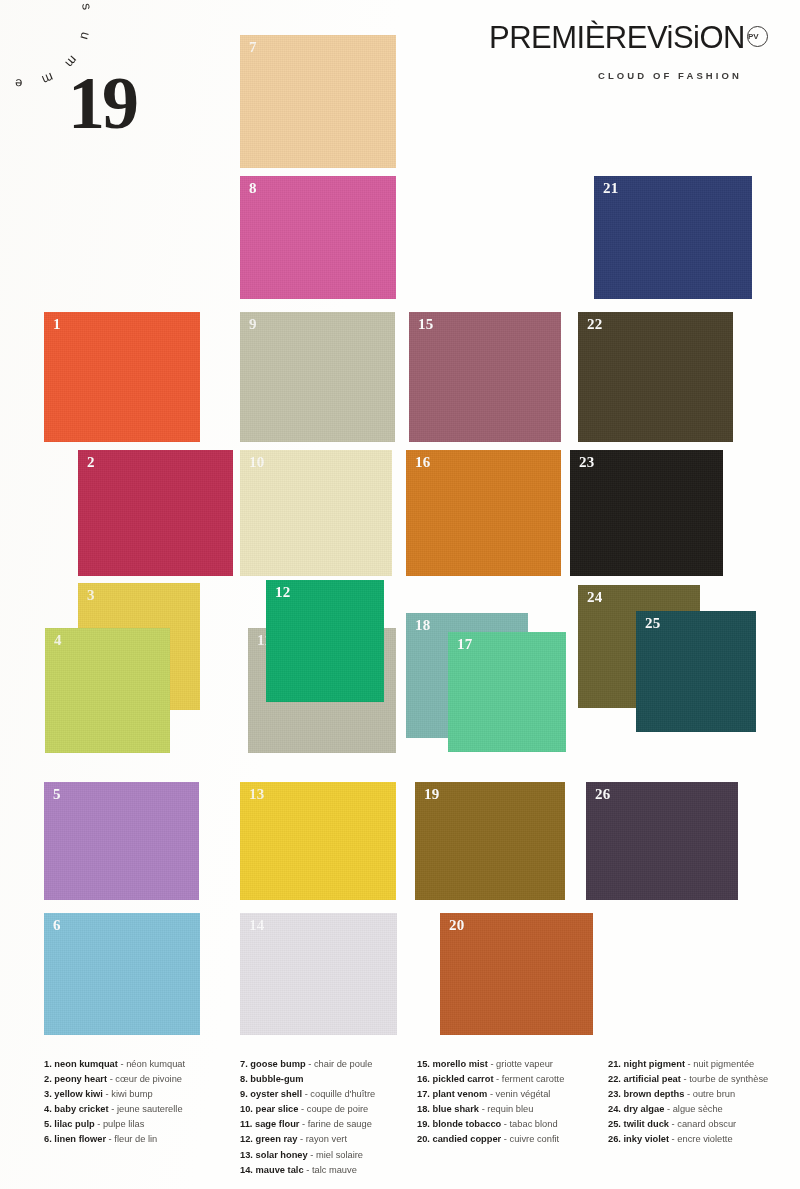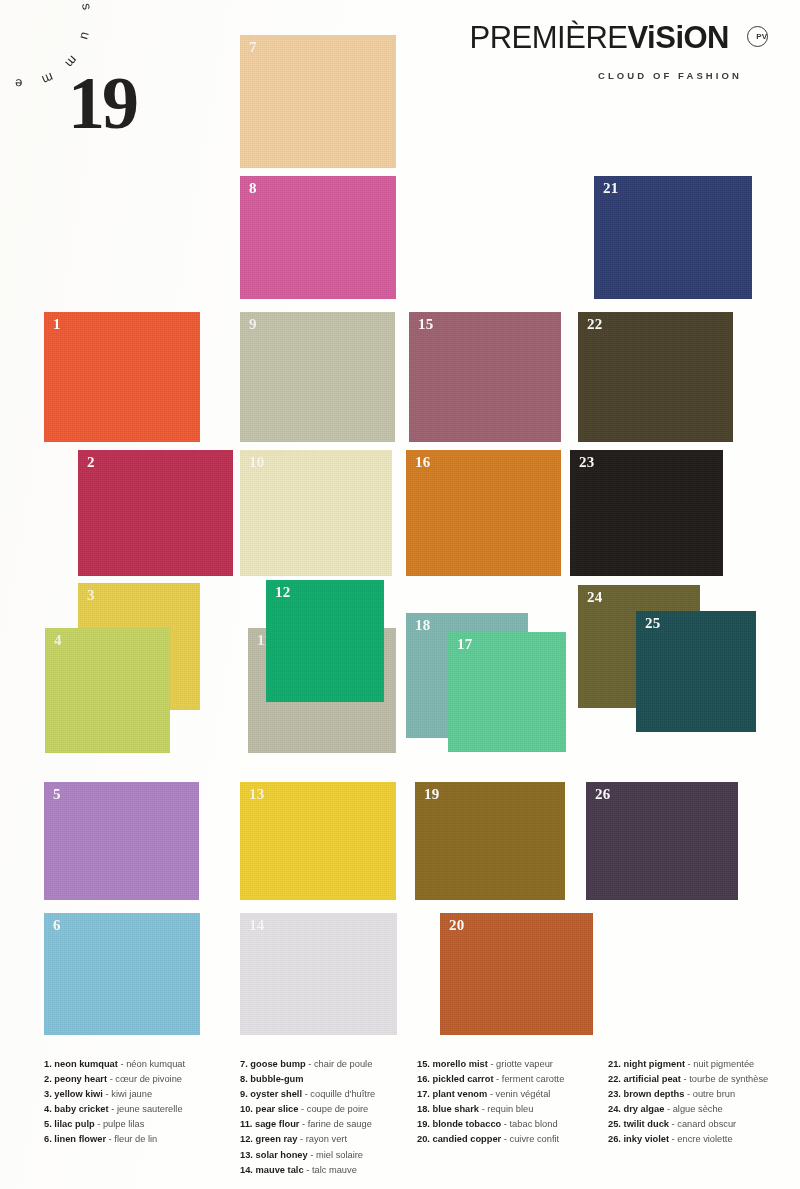--- a/index.html
+++ b/index.html
@@ -66,34 +66,34 @@
     letter-spacing: -0.5px;
     color: #1d1c1b;
     white-space: nowrap;
     line-height: 1;
   }
   .brand-main .thin {
     font-weight: 400;
     margin-left: 28px;
   }
   .brand-main .bold {
-    font-weight: 700;
+    font-weight: 400;
   }
   .brand-reg {
     display: inline-block;
     width: 19px;
     height: 19px;
     border: 1.4px solid #3a3836;
     border-radius: 50%;
     font-size: 8px;
     font-weight: 700;
     line-height: 19px;
-    text-align: right;
+    text-align: left;
     vertical-align: 9px;
-    margin-left: 18px;
+    margin-left: 2px;
     color: #3a3836;
     letter-spacing: 0;
   }
   .brand-sub {
     margin-top: 17px;
     font-size: 9.5px;
     letter-spacing: 3.1px;
     color: #3d3b39;
     font-weight: 700;
     padding-right: 26px;
@@ -258,21 +258,21 @@
       </div>
       <div class="swatch" style="left: 440px; top: 913px; width: 153px; height: 122px; background: rgb(188, 94, 44); z-index: 35;">
         <span class="num">20</span>
       </div>
     </div>
 
   <div class="legend">
       <div class="legend-col" style="left: 44px;">
         <div class="legend-row"><span class="en">1.</span> <span class="en">neon kumquat</span> <span class="dash">-</span> <span class="fr">néon kumquat</span></div>
         <div class="legend-row"><span class="en">2.</span> <span class="en">peony heart</span> <span class="dash">-</span> <span class="fr">cœur de pivoine</span></div>
-        <div class="legend-row"><span class="en">3.</span> <span class="en">yellow kiwi</span> <span class="dash">-</span> <span class="fr">kiwi jaune</span></div>
+        <div class="legend-row"><span class="en">3.</span> <span class="en">yellow kiwi</span> <span class="dash">-</span> <span class="fr">kiwi bump</span></div>
         <div class="legend-row"><span class="en">4.</span> <span class="en">baby cricket</span> <span class="dash">-</span> <span class="fr">jeune sauterelle</span></div>
         <div class="legend-row"><span class="en">5.</span> <span class="en">lilac pulp</span> <span class="dash">-</span> <span class="fr">pulpe lilas</span></div>
         <div class="legend-row"><span class="en">6.</span> <span class="en">linen flower</span> <span class="dash">-</span> <span class="fr">fleur de lin</span></div>
       </div>
       <div class="legend-col" style="left: 240px;">
         <div class="legend-row"><span class="en">7.</span> <span class="en">goose bump</span> <span class="dash">-</span> <span class="fr">chair de poule</span></div>
         <div class="legend-row"><span class="en">8.</span> <span class="en">bubble-gum</span></div>
         <div class="legend-row"><span class="en">9.</span> <span class="en">oyster shell</span> <span class="dash">-</span> <span class="fr">coquille d'huître</span></div>
         <div class="legend-row"><span class="en">10.</span> <span class="en">pear slice</span> <span class="dash">-</span> <span class="fr">coupe de poire</span></div>
         <div class="legend-row"><span class="en">11.</span> <span class="en">sage flour</span> <span class="dash">-</span> <span class="fr">farine de sauge</span></div>

